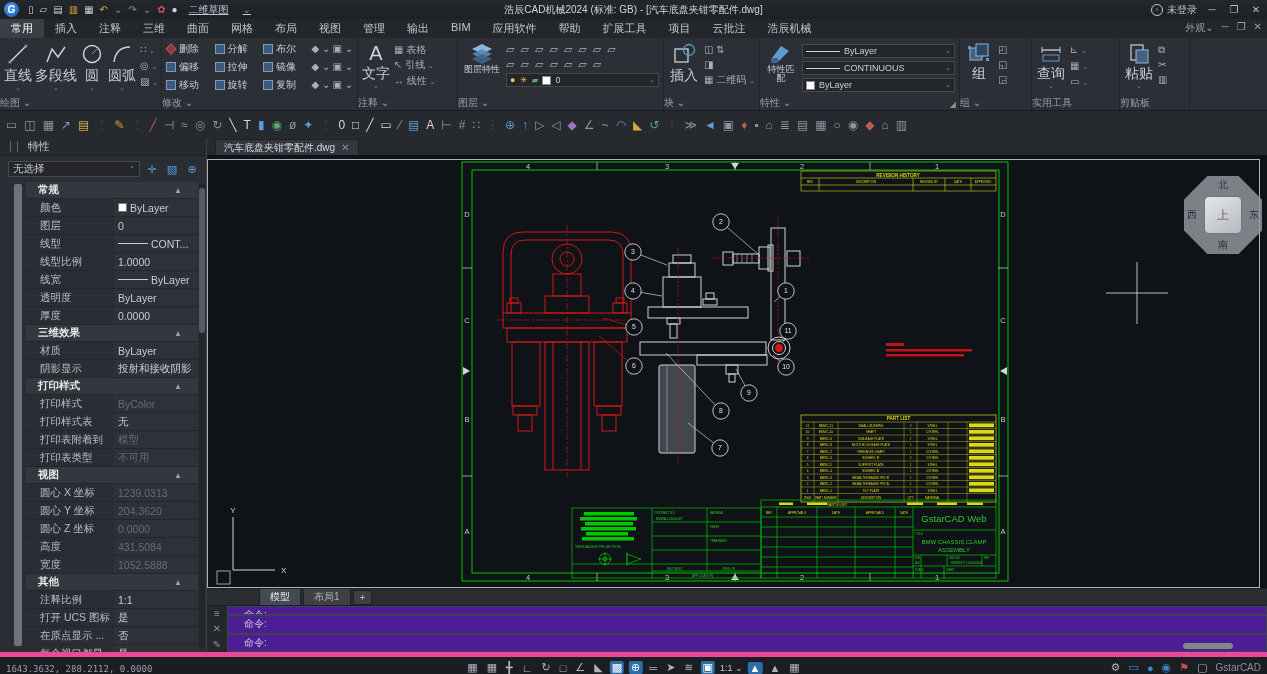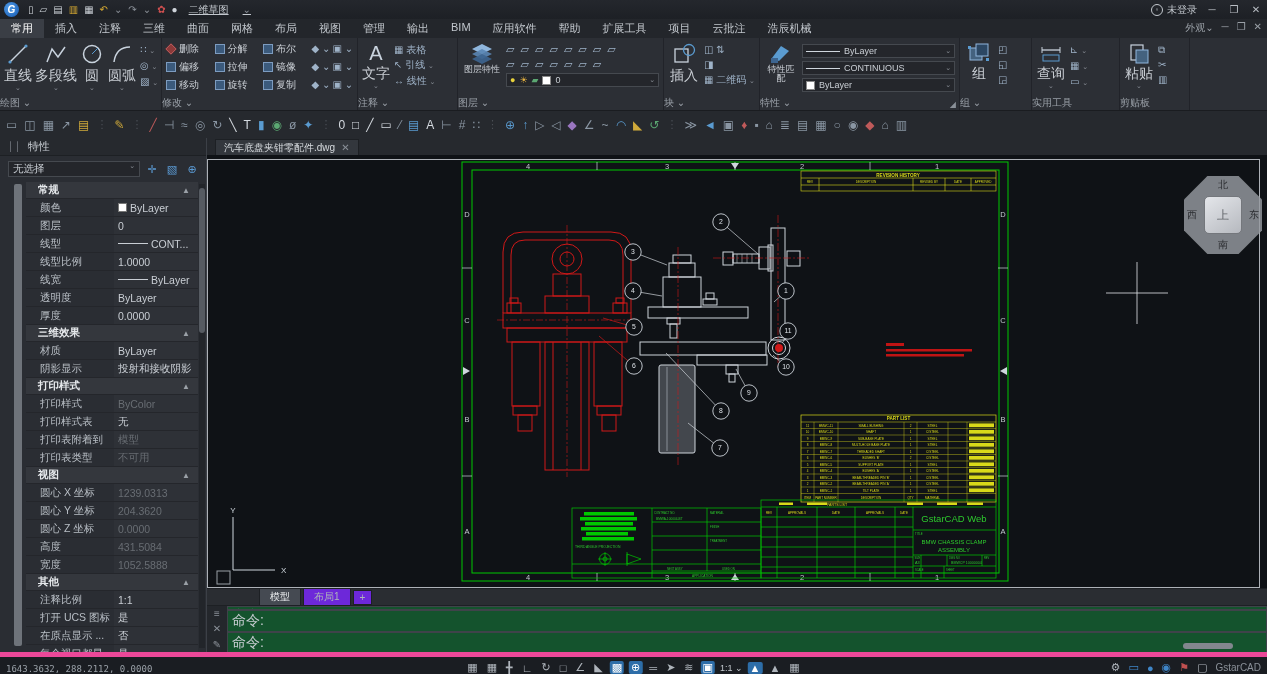--- a/index.html
+++ b/index.html
@@ -62,21 +62,21 @@
   
   #palette { width:207px; background:#2a2d33; border-right:1px solid #3c4047; position:relative; font-size:10.5px; overflow:hidden; }
   #pal-title { height:18px; background:#26292e; color:#c9ced4; padding-left:10px; display:flex; align-items:center; font-size:11px; border-bottom:1px solid #1d2024; }
   #pal-title .grip { color:#6a6f76; margin-right:4px; font-size:9px; }
   #pal-combo { height:26px; display:flex; align-items:center; padding:0 6px 0 8px; gap:4px; }
   #noselect { flex:1; height:16px; background:#24262b; border:1px solid #45494f; display:flex; align-items:flex-start; padding:0 4px; color:#c9ced4; }
   #noselect .caret{ margin-left:auto; }
   .selbtn { color:#5b9bd5; font-size:11px; width:16px; text-align:center; }
   #pal-rows { position:absolute; top:44px; left:26px; right:8px; bottom:0; }
   .gutter { position:absolute; top:46px; bottom:6px; left:14px; width:8px; background:#6e737a; border-radius:2px; }
-  .sec { height:17px; background:#34373d; color:#e6e9ec; font-weight:bold; display:flex; align-items:center; padding:0 8px 0 12px; border-bottom:1px solid #24262b; }
+  .sec { height:17px; background:#34373d; color:#e6e9ec; font-weight:bold; display:flex; align-items:center; padding:0 16px 0 12px; border-bottom:1px solid #24262b; }
   .sec .arr { margin-left:auto; font-size:8px; color:#9aa0a7; }
   .prow { height:18px; display:flex; align-items:center; border-bottom:1px solid #24262b; }
   .prow .lab { width:88px; padding-left:14px; color:#b9bfc6; white-space:nowrap; overflow:hidden; }
   .prow .val { flex:1; color:#c9ced4; display:flex; align-items:center; gap:3px; background:#2e3137; height:100%; padding-left:4px; white-space:nowrap; overflow:hidden; }
   .prow .val.gray { color:#686d73; }
   .lineprev { width:30px; height:1px; background:#c9ced4; }
   #pal-scroll { position:absolute; right:1px; top:46px; width:6px; bottom:4px; background:#22252a; }
   #pal-thumb { position:absolute; left:0; top:4px; width:6px; height:145px; background:#565b62; border-radius:3px; }
 
   
@@ -95,29 +95,29 @@
     background:linear-gradient(145deg,#e4e6ea,#b6b9bf); border:1px solid #74777c;
     display:flex; align-items:center; justify-content:center; color:#63666b; font-size:12px; }
   .cdir { position:absolute; color:#2b2d31; font-size:10px; }
   .cn { top:2px; left:50%; transform:translateX(-50%); }
   .cs { bottom:2px; left:50%; transform:translateX(-50%); }
   .cw { left:3px; top:50%; transform:translateY(-50%); }
   .ce { right:3px; top:50%; transform:translateY(-50%); }
 
   
   #laytabs { height:17px; background:#2a2d32; display:flex; align-items:center; padding-left:52px; font-size:10px; gap:2px; border-top:1px solid #1d2024; }
-  .ltab { padding:1px 10px; color:#aeb4ba; background:#6d28d9; border:1px solid #1d2024; }
+  .ltab { padding:1px 10px; color:#aeb4ba; background:#404040; border:1px solid #1d2024; }
   .ltab.active { background:#454a52; color:#eceef0; }
   .ltab.plus { padding:1px 6px; }
 
   
   #cmd { height:47px; background:#24272c; display:flex; position:relative; border-top:1px solid #1d2024; }
   #cmd-strip { width:20px; display:flex; flex-direction:column; align-items:center; justify-content:space-around; color:#8a9098; font-size:10px; }
   #cmd-rows { flex:1; display:flex; flex-direction:column; }
-  .cmdrow { background:#14532d; border:1px solid #3f434a; color:#c8cdd2; font-size:14px; padding:1px 4px; }
+  .cmdrow { background:#4c1d95; border:1px solid #3f434a; color:#c8cdd2; font-size:10px; padding:1px 16px; }
   .cmdrow.partial { height:9px; overflow:hidden; line-height:14px; }
   .cmdrow.mid { flex:1; display:flex; align-items:center; }
   .cmdrow.inp { flex:1; display:flex; align-items:center; }
   #cmd-scroll { position:absolute; right:34px; bottom:3px; width:50px; height:6px; background:#82878e; border-radius:3px; }
 
   
   #statusbar { height:22px; background:#1a1d22; display:flex; align-items:flex-end; font-size:9px; color:#9aa1a8; padding:0 6px; position:relative; border-top:5px solid #ec4899; }
   #coords { font-family:"DejaVu Sans Mono",monospace; }
   #st-center { position:absolute; left:50%; transform:translateX(-50%); display:flex; gap:5px; align-items:center; }
   .sic { font-size:11px; color:#aeb4bb; padding:0 2px; }
@@ -130,20 +130,21 @@
   svg text { font-family:"Liberation Sans","DejaVu Sans",sans-serif; }
   .zonetxt { fill:#c4cad1; font-size:7.5px; text-anchor:middle; }
 </style>
 </head>
 <body>
 
 <div id="titlebar" class="bar">
   <div id="logo">G</div>
   <div id="qa-icons"><span class="qa-ic ">▯</span><span class="qa-ic ">▱</span><span class="qa-ic ">▤</span><span class="qa-ic y">▥</span><span class="qa-ic ">▦</span><span class="qa-ic y">↶</span><span class="qa-ic g">⌄</span><span class="qa-ic g">↷</span><span class="qa-ic g">⌄</span><span class="qa-ic r">✿</span><span class="qa-ic ">●</span></div>
   <span id="workspace"><span>二维草图</span><span class="cv">⌄</span></span>
+  <span id="app-title">浩辰CAD机械2024 (标准: GB) - [汽车底盘夹钳零配件.dwg]</span>
   <div id="tb-right">
     <span id="login">
         <span id="avatar">◦</span>
         <span>未登录</span>
       </span>
     <span class="winbtn">─</span>
     <span class="winbtn">❐</span>
     <span class="winbtn">✕</span>
   </div>
 </div>

